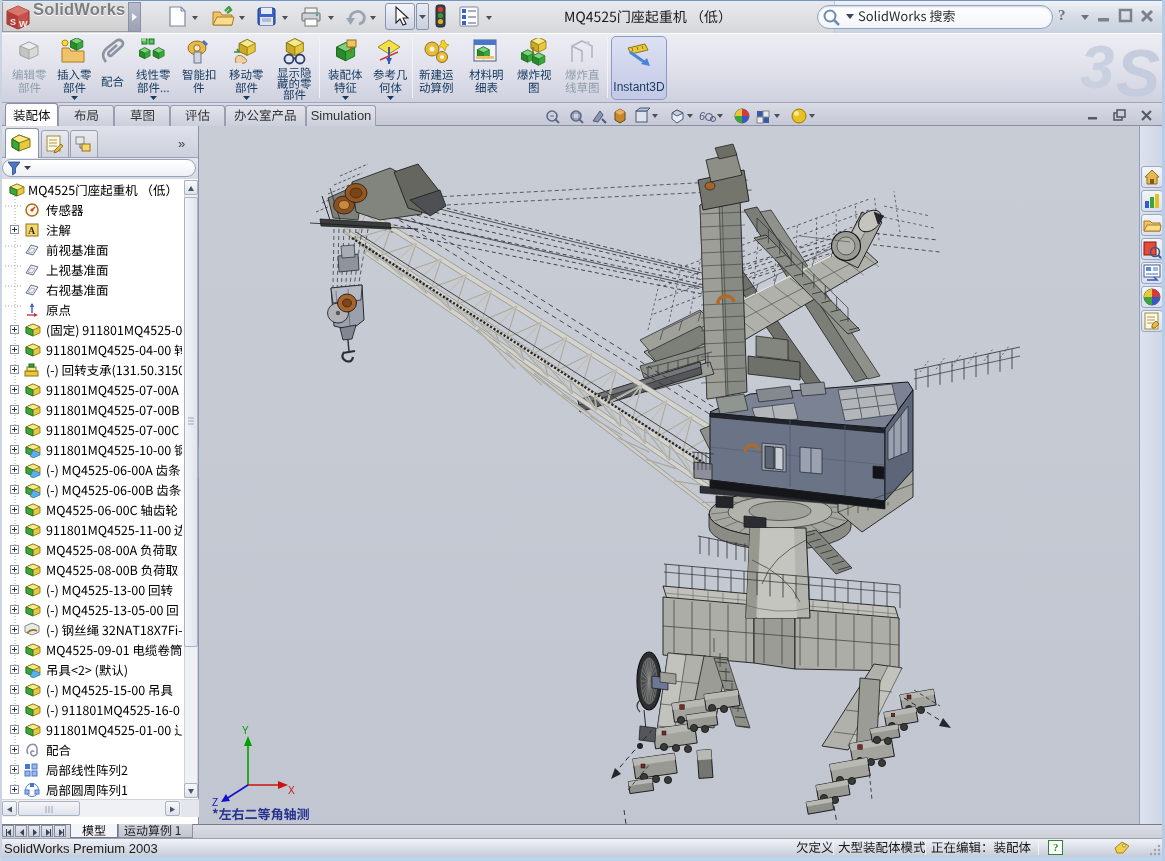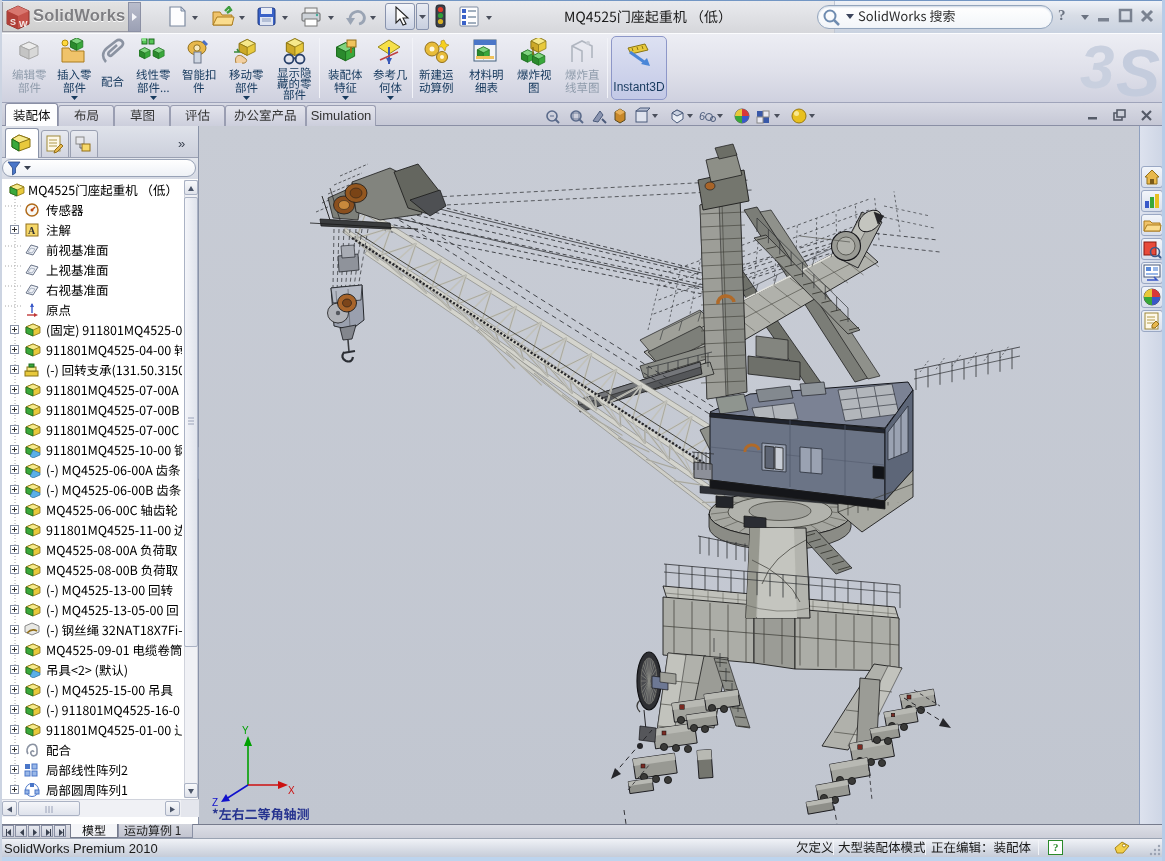--- a/index.html
+++ b/index.html
@@ -169,21 +169,21 @@
 <div style="position:absolute;left:0px;top:0px;width:1165px;height:33px;background:linear-gradient(#f0f3f8,#d8dde6 45%,#c9d2e0);border-top:1px solid #7296c4;"></div>
 <div style="position:absolute;left:0px;top:1px;width:835px;height:32px;background:linear-gradient(#e9eaee,#d6d7db);border-right:1px solid #c0c6d2;"></div>
 <div style="position:absolute;left:2px;top:2px;width:130px;height:30px;background:linear-gradient(#e3e3e3,#cfcfcf);border:1px solid #9a9aa2;border-top:0;"></div>
 <svg style="position:absolute;left:5px;top:5px;" width="26" height="25">
     <polygon points="13,1 24,6 24,19 13,24 2,19 2,6" fill="#c5524a" stroke="#8d322c" stroke-width="1"></polygon>
 <polygon points="13,1 24,6 13,11 2,6" fill="#d8766e"></polygon>
 <polygon points="2,6 13,11 13,24 2,19" fill="#b03f38"></polygon>
 <text x="5" y="20" font-size="9" font-weight="bold" fill="#f4e8e6" font-family="Liberation Sans">S</text>
 <text x="14" y="22" font-size="9" font-weight="bold" fill="#f4e8e6" font-family="Liberation Sans">W</text>
   </svg>
-<div class="abs" style="left:33px;top:6px;font:bold 16.5px 'Liberation Sans';color:#7e7e82;letter-spacing:0.2px;text-shadow:0 1px 0 #fff">SolidWorks</div>
+<div class="abs" style="left:33px;top:0;font:bold 16.5px 'Liberation Sans';color:#7e7e82;letter-spacing:0.2px;text-shadow:0 1px 0 #fff">SolidWorks</div>
 <div style="position:absolute;left:128px;top:2px;width:13px;height:30px;background:linear-gradient(#b9bdcc,#9ba0b4);border:1px solid #8b90a4;"><svg width="11" height="28">
       <polygon points="3,10 8,14 3,18" fill="#f5f6fa"></polygon>
     </svg></div>
 <svg style="position:absolute;left:168px;top:6px;" width="20" height="22">
     <polygon points="2,1 13,1 17,5 17,20 2,20" fill="#fdfdfe" stroke="#7d8aa0" stroke-width="1.2"></polygon>
 <polygon points="13,1 13,5 17,5" fill="#cfd9e8" stroke="#7d8aa0" stroke-width="1"></polygon>
   </svg>
 <svg style="position:absolute;left:191px;top:14px;" width="8" height="8">
     <polygon points="1,2 7,2 4,6" fill="#4a4f5c"></polygon>
   </svg>
@@ -2443,21 +2443,21 @@
 <svg style="position:absolute;left:124px;top:822px;overflow:hidden;" width="57" height="17">
     <g fill="#222" transform="translate(0,13) scale(0.012,-0.012)">
       <use href="#q56" x="0"></use>
       <use href="#q40" x="1000"></use>
       <use href="#q57" x="2000"></use>
       <use href="#q58" x="3000"></use>
       <use href="#q97" x="4224"></use>
     </g>
   </svg>
 <div style="position:absolute;left:0px;top:838px;width:1165px;height:19px;background:linear-gradient(#f0f2f7,#d2d7e1 70%,#c6ccd8);border-top:1px solid #9aa3b2;"></div>
-<div class="abs" style="left:4px;top:841px;font:13px 'Liberation Sans';color:#1a1a1a">SolidWorks Premium 2010</div>
+<div class="abs" style="left:4px;top:841px;font:13px 'Liberation Sans';color:#1a1a1a">SolidWorks Premium 2003</div>
 <svg style="position:absolute;left:796px;top:838px;overflow:hidden;" width="38" height="18">
     <g fill="#1a1a1a" transform="translate(0,14) scale(0.0125,-0.0125)">
       <use href="#q151" x="0"></use>
       <use href="#q94" x="1000"></use>
       <use href="#q152" x="2000"></use>
     </g>
   </svg>
 <svg style="position:absolute;left:838px;top:838px;overflow:hidden;" width="88" height="18">
     <g fill="#1a1a1a" transform="translate(0,14) scale(0.0125,-0.0125)">
       <use href="#q153" x="0"></use>

